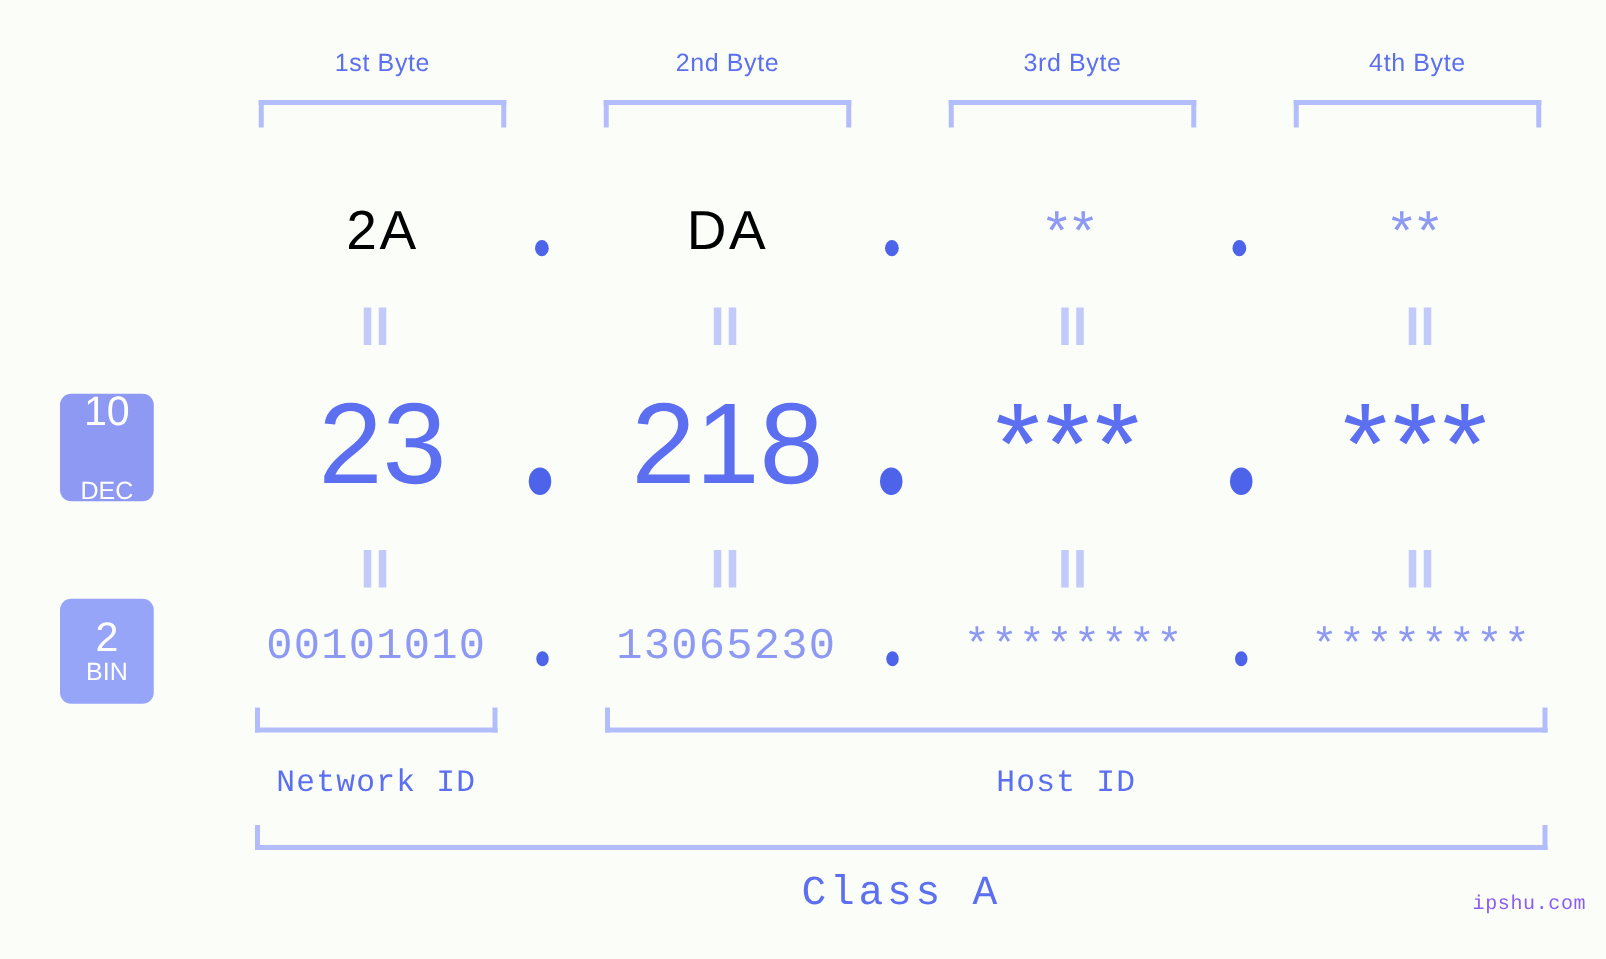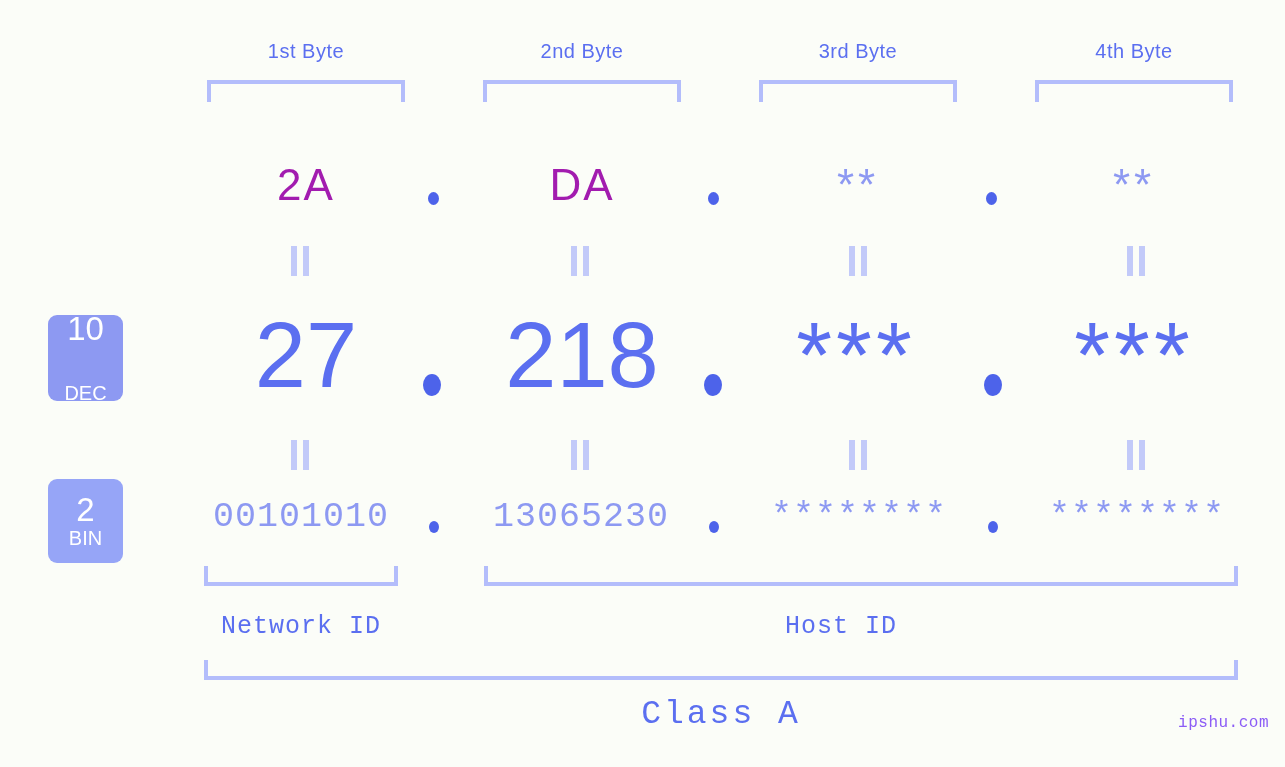--- a/index.html
+++ b/index.html
@@ -89,21 +89,21 @@
   }
 
   
   .hex-row .cell {
     top: 150px;
     width: 240px;
     font-size: 44px;
     line-height: 70px;
     letter-spacing: 2px;
     font-family: "Liberation Sans", sans-serif;
-    color: #a21caf;
+    color: #000000;
   }
   .hex-row .cell.masked { color: #8d99f2; letter-spacing: 4px; }
   .hex-dot {
     position: absolute;
     top: 192px;
     width: 11px;
     height: 13px;
     border-radius: 50%;
     background: #4d63ea;
   }
@@ -248,21 +248,21 @@
   <div class="eq" style="left:846px; top:246px;">
       <span class="b1"></span>
       <span class="b2"></span>
     </div>
   <div class="eq" style="left:1124px; top:246px;">
       <span class="b1"></span>
       <span class="b2"></span>
     </div>
 
   <div class="dec-row">
-    <div class="cell" style="left:166px;">27</div>
+    <div class="cell" style="left:166px;">23</div>
     <div class="cell" style="left:442px;">218</div>
     <div class="cell masked" style="left:716px;">***</div>
     <div class="cell masked" style="left:994px;">***</div>
     <div class="dec-dot" style="left:423px;"></div>
     <div class="dec-dot" style="left:704px;"></div>
     <div class="dec-dot" style="left:984px;"></div>
   </div>
 
   <div class="eq" style="left:288px;  top:440px;">
       <span class="b1"></span>
@@ -288,20 +288,20 @@
     <div class="cell" style="left:1007px;">********</div>
     <div class="bin-dot" style="left:429px;"></div>
     <div class="bin-dot" style="left:709px;"></div>
     <div class="bin-dot" style="left:988px;"></div>
   </div>
 
   <div class="bracket-bottom" style="left:204px; top:566px; width:194px;"></div>
   <div class="bracket-bottom" style="left:484px; top:566px; width:754px;"></div>
 
   <div class="id-label" style="left:204px; width:194px;">Network ID</div>
-  <div class="id-label" style="left:464px; width:754px;">Host ID</div>
+  <div class="id-label" style="left:476px; width:754px;">Host ID</div>
 
   <div class="bracket-bottom" style="left:204px; top:660px; width:1034px;"></div>
   <div id="class-label">Class A</div>
 
   <div id="watermark">ipshu.com</div>
 
 </div>
 
 </body></html>

